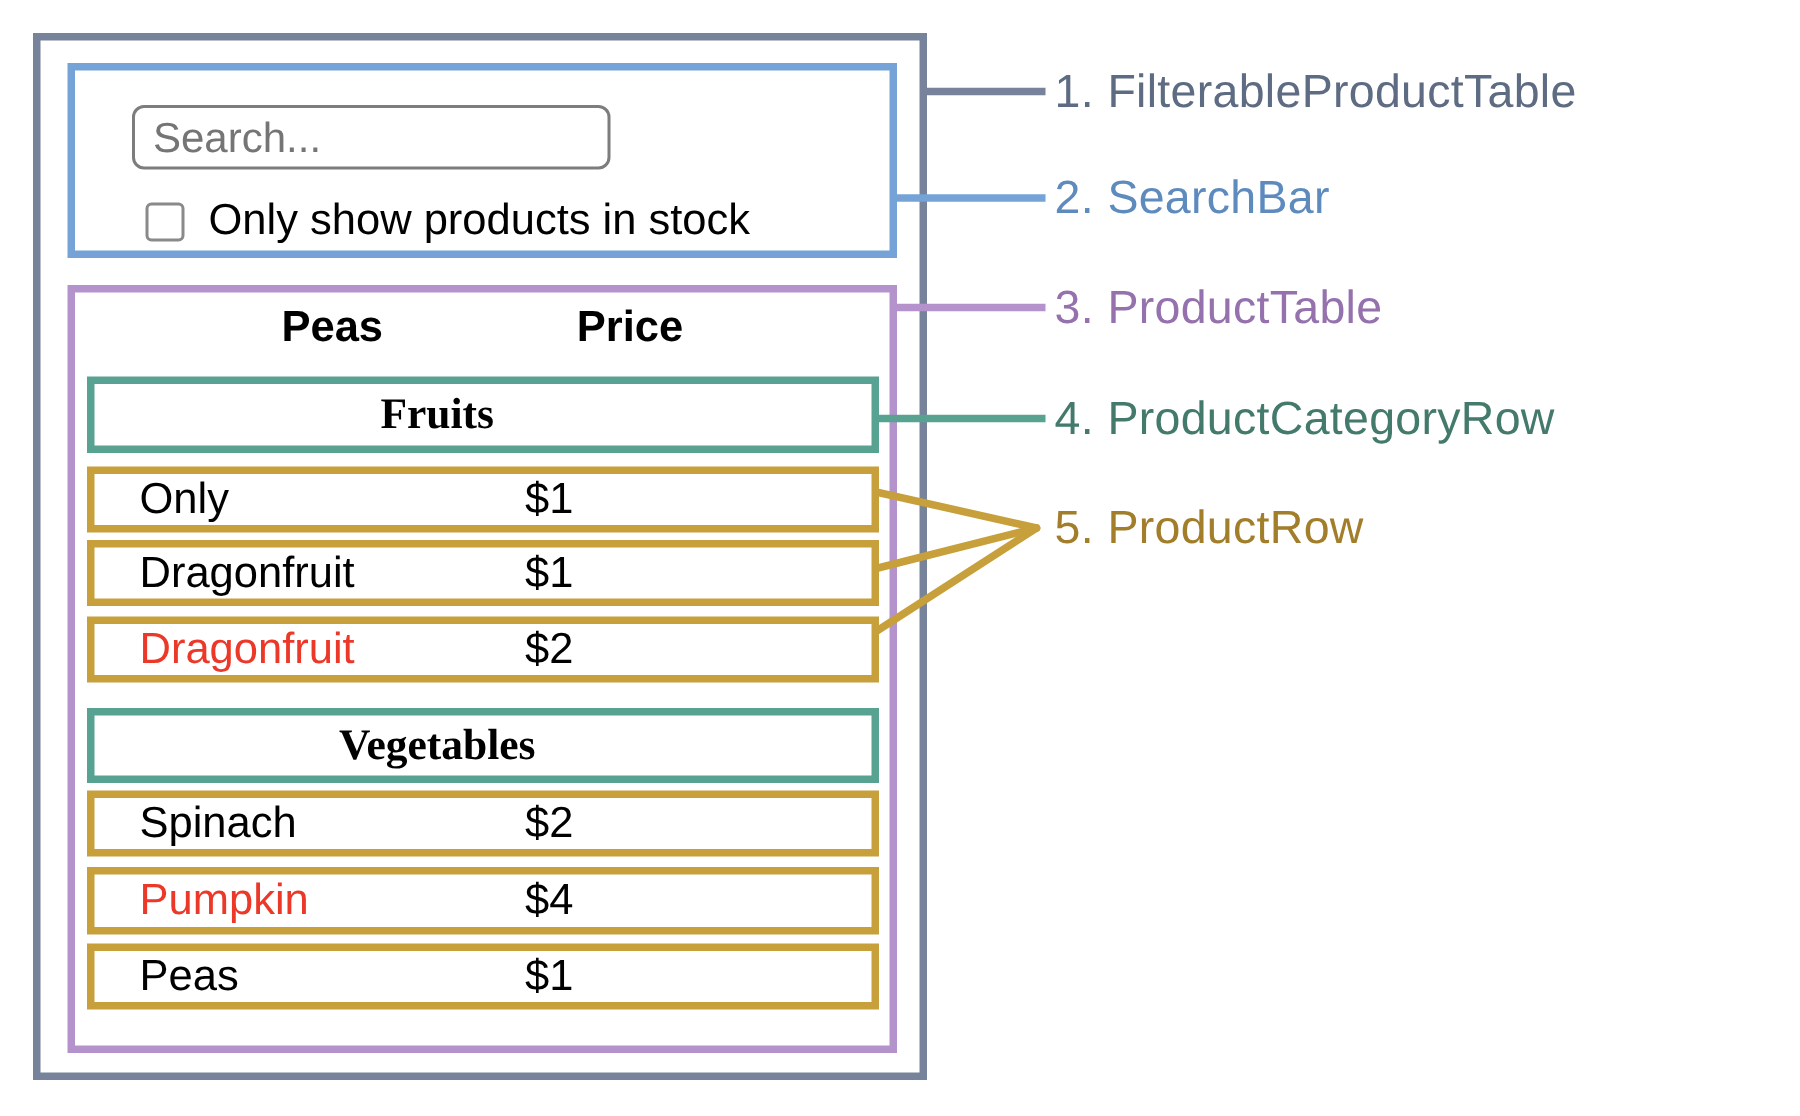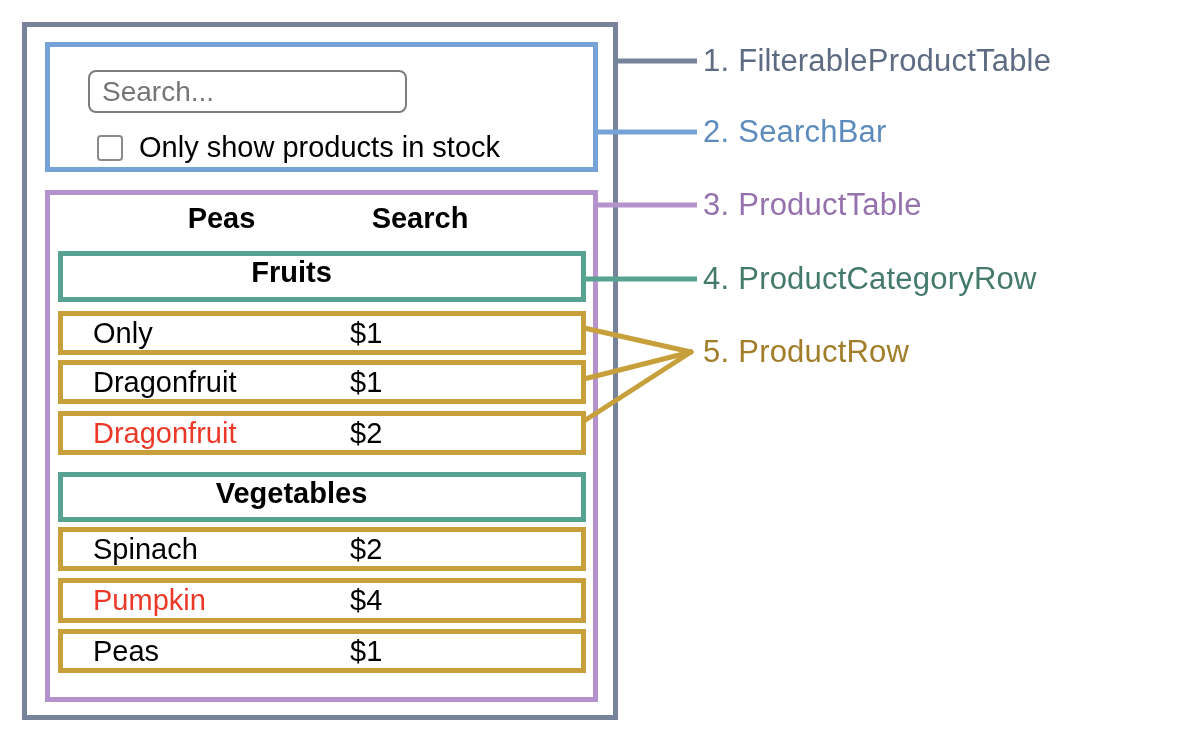--- a/index.html
+++ b/index.html
@@ -32,21 +32,21 @@
   .check-label { font-size:29px; color:#000; white-space:nowrap; }
 
   
   .th { position:absolute; font-size:29px; font-weight:bold; color:#000; text-align:center; top:202px; }
   .th-name  { left:93px;  width:257px; }
   .th-price { left:350px; width:140px; }
 
   
   .cat-box {
     position:absolute; left:58px; width:528px; border:5px solid var(--teal);
-    display:flex; align-items:flex-start; background:#fff;
+    display:flex; align-items:center; background:#fff;font-family:Liberation Serif, serif;
   }
   .cat-inner { margin-left:30px; width:397px; text-align:center;
     font-size:29px; font-weight:bold; color:#000; }
   .row-box {
     position:absolute; left:58px; width:528px; height:44px; border:5px solid var(--gold);
     display:flex; align-items:center; padding-left:30px; background:#fff;
   }
   .cell-name  { width:257px; font-size:29px; color:#000; }
   .cell-price { width:140px; font-size:29px; color:#000; }
   .oos { color:var(--red); }
@@ -75,21 +75,21 @@
   <div class="box search-box"></div>
   <input class="search-input" type="text" placeholder="Search..." style="">
   <div class="check-row">
     <input type="checkbox" class="checkbox" style="">
     <span class="check-label">Only show products in stock</span>
   </div>
 
   <div class="box table-box"></div>
 
   <div class="th th-name">Peas</div>
-  <div class="th th-price">Search</div>
+  <div class="th th-price">Price</div>
 
   <div class="cat-box" style="top:251px; height:51px;">
     <div class="cat-inner">Fruits</div>
   </div>
 
   <div class="row-box" style="top:311px;">
     <span class="cell-name">Only</span>
     <span class="cell-price">$1</span>
   </div>
   <div class="row-box" style="top:360px;">

